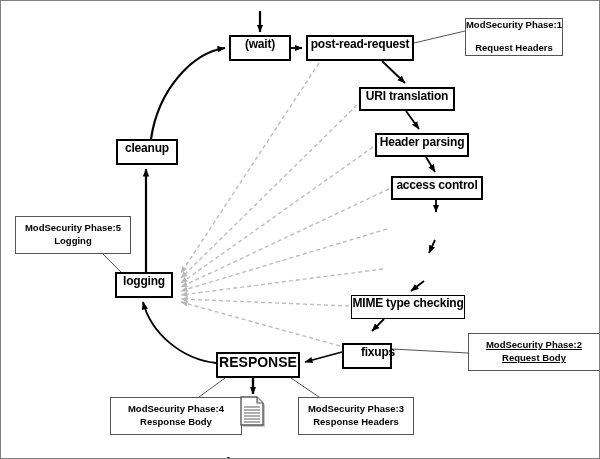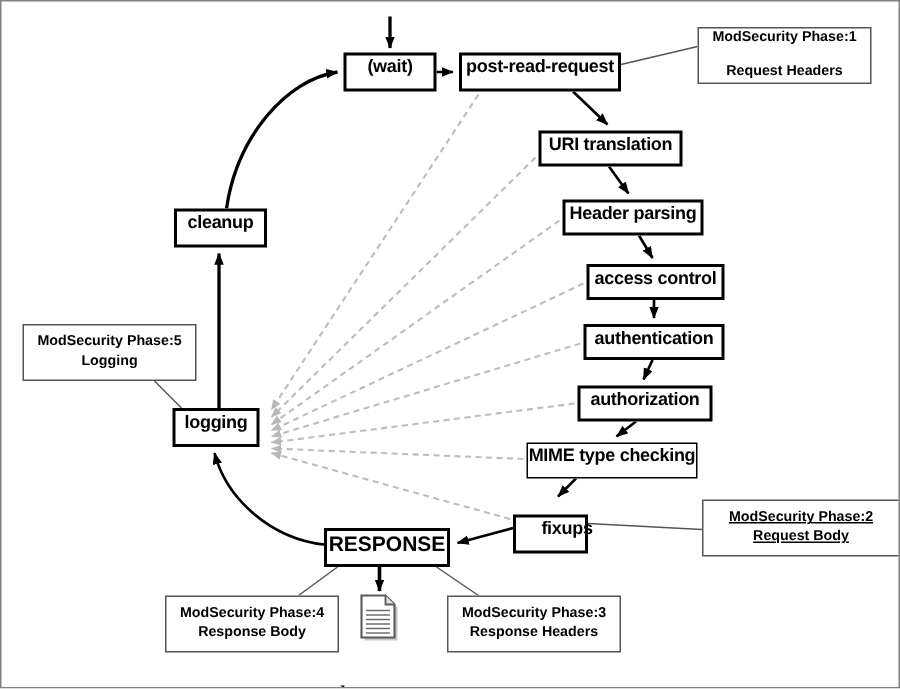--- a/index.html
+++ b/index.html
@@ -203,55 +203,49 @@
   </div>
   <div class="node" style="left:358px;top:86px;width:96px;height:24px;">
     <span>URI translation</span>
   </div>
   <div class="node" style="left:374px;top:132px;width:94px;height:24px;">
     <span>Header parsing</span>
   </div>
   <div class="node" style="left:390px;top:175px;width:92px;height:24px;">
     <span>access control</span>
   </div>
-  <div class="node" style="left:388px;top:215px;width:94px;height:24px;">
-    <span>authentication</span>
-  </div>
-  <div class="node" style="left:384px;top:256px;width:90px;height:24px;">
-    <span>authorization</span>
-  </div>
   <div class="node thin" style="left:350px;top:294px;width:114px;height:24px;">
     <span>MIME type checking</span>
   </div>
   <div class="node" style="left:341px;top:342px;width:50px;height:26px;padding-left:22px;">
     <span>fixups</span>
   </div>
   <div class="node big" style="left:215px;top:351px;width:84px;height:26px;">
     <span>RESPONSE</span>
   </div>
   <div class="node" style="left:114px;top:271px;width:58px;height:26px;">
     <span>logging</span>
   </div>
   <div class="node" style="left:115px;top:138px;width:62px;height:26px;">
     <span>cleanup</span>
   </div>
 
-  <div class="phasebox" style="left:464px;top:17px;width:116px;height:38px;gap:10px;">
+  <div class="phasebox" style="left:464px;top:17px;width:98px;height:38px;gap:10px;">
     <span>ModSecurity Phase:1</span>
     <span>Request Headers</span>
   </div>
   <div class="phasebox" style="left:467px;top:332px;width:132px;height:38px;text-decoration:underline;">
     <span>ModSecurity Phase:2</span>
     <span>Request Body</span>
   </div>
   <div class="phasebox" style="left:297px;top:396px;width:116px;height:38px;">
     <span>ModSecurity Phase:3</span>
     <span>Response Headers</span>
   </div>
-  <div class="phasebox" style="left:109px;top:396px;width:116px;height:38px;">
+  <div class="phasebox" style="left:109px;top:396px;width:132px;height:38px;">
     <span>ModSecurity Phase:4</span>
     <span>Response Body</span>
   </div>
   <div class="phasebox" style="left:14px;top:215px;width:116px;height:38px;">
     <span>ModSecurity Phase:5</span>
     <span>Logging</span>
   </div>
 
   <div class="doc-icon" style="left:236px;top:394px;width:34px;height:34px;">
     <svg width="34" height="34" viewBox="0 0 34 34">

